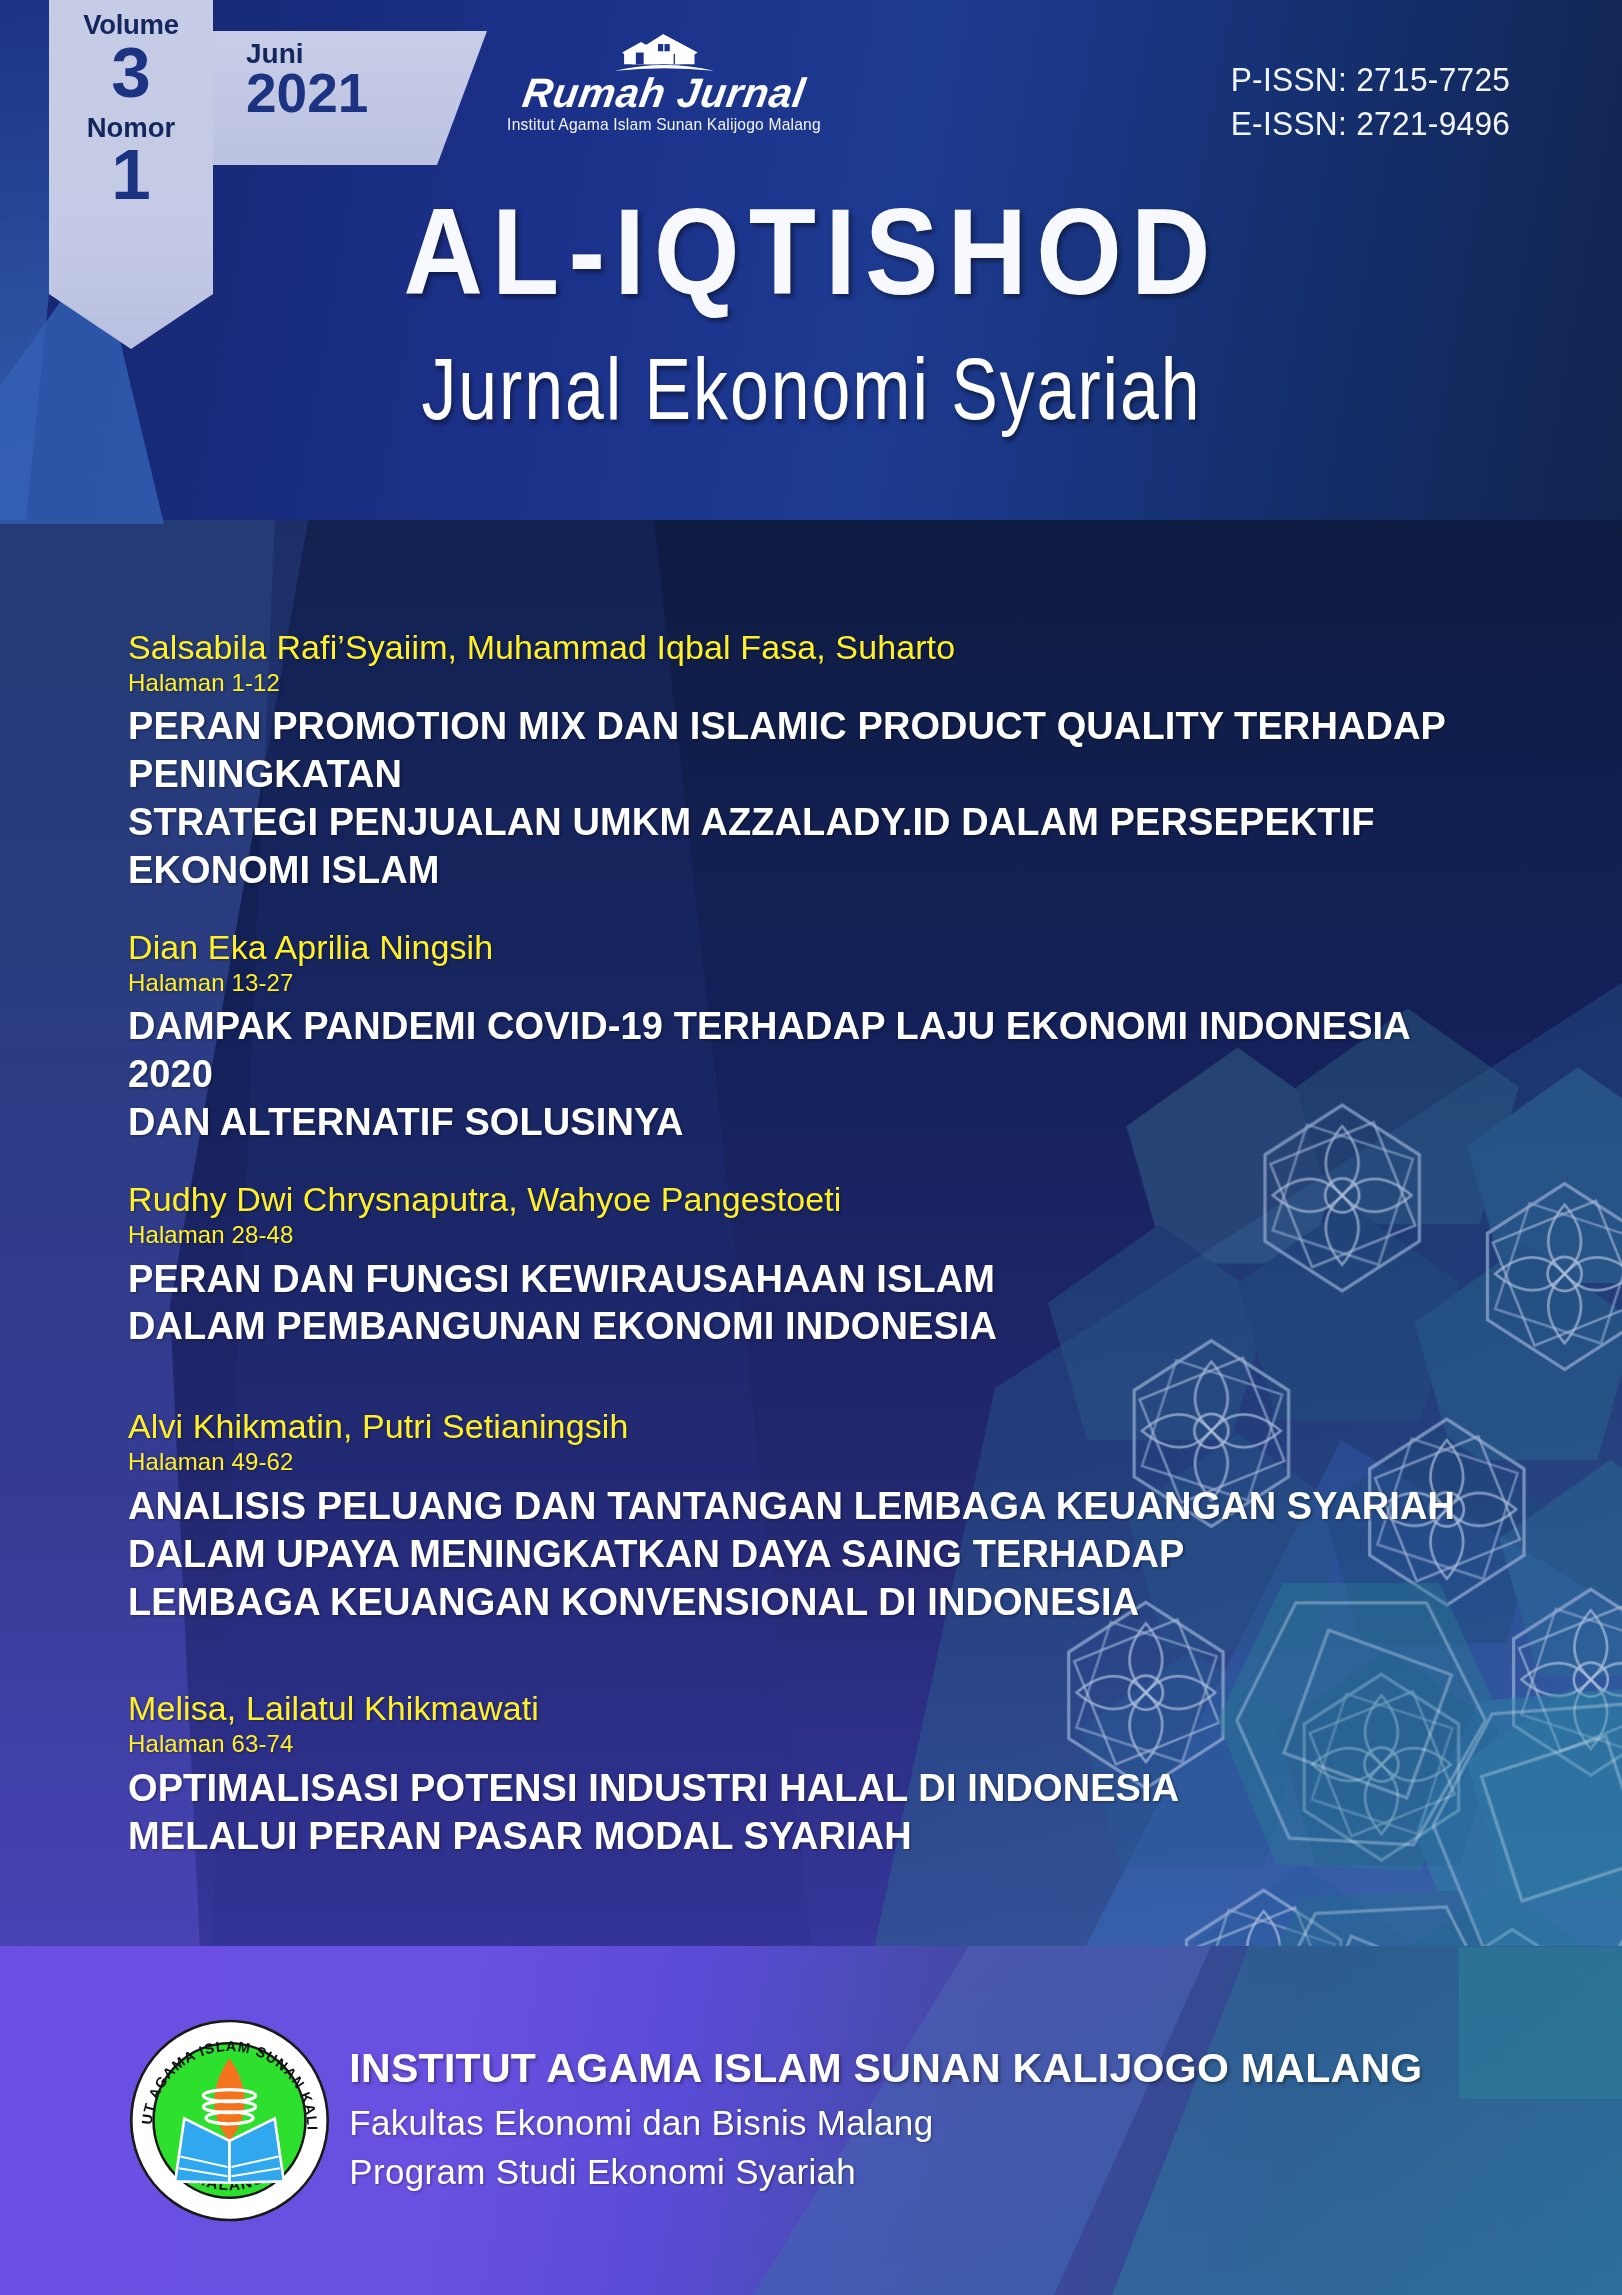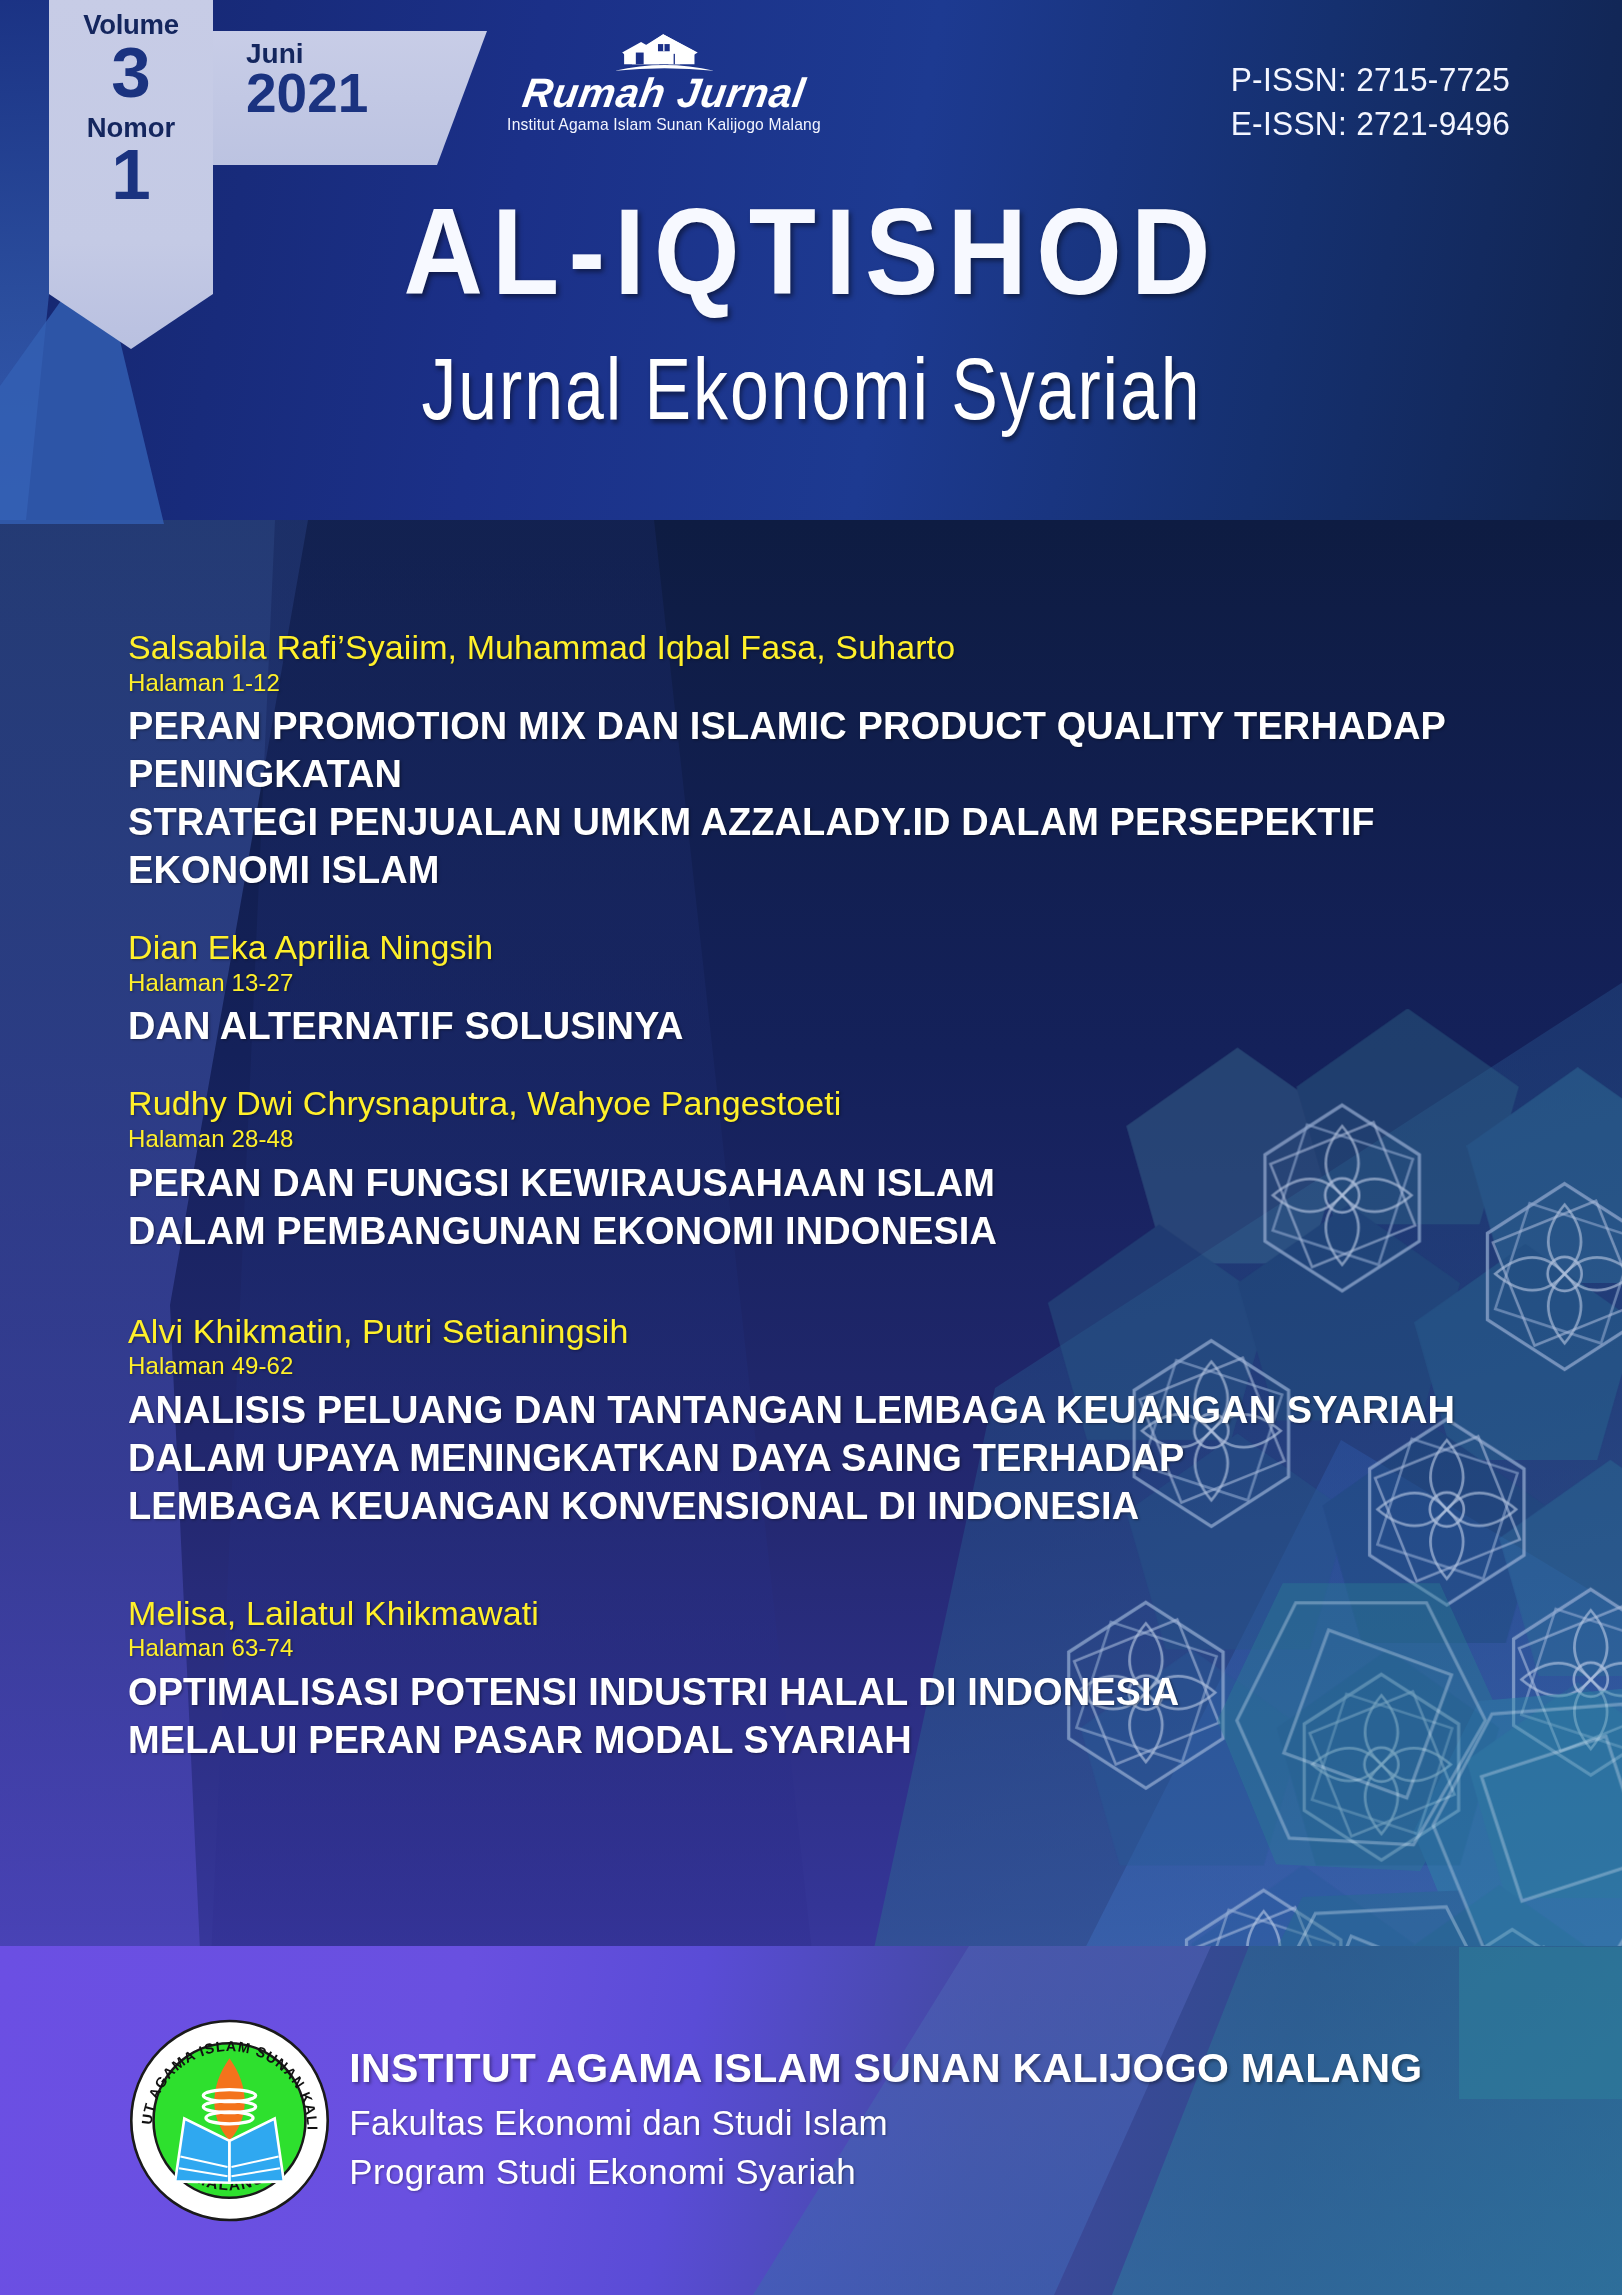--- a/index.html
+++ b/index.html
@@ -318,20 +318,21 @@
     <div class="article">
       <div class="a-authors">Salsabila Rafi’Syaiim, Muhammad Iqbal Fasa, Suharto</div>
       <div class="a-pages">Halaman  1-12</div>
       <div class="a-title">PERAN PROMOTION MIX DAN ISLAMIC PRODUCT QUALITY TERHADAP PENINGKATAN</div>
       <div class="a-title">STRATEGI PENJUALAN UMKM AZZALADY.ID DALAM PERSEPEKTIF EKONOMI ISLAM</div>
     </div>
 
     <div class="article">
       <div class="a-authors">Dian Eka Aprilia Ningsih</div>
       <div class="a-pages">Halaman 13-27</div>
+      <div class="a-title">DAMPAK PANDEMI COVID-19 TERHADAP LAJU EKONOMI INDONESIA 2020</div>
       <div class="a-title">DAN ALTERNATIF SOLUSINYA</div>
     </div>
 
     <div class="article gap-big">
       <div class="a-authors">Rudhy Dwi Chrysnaputra, Wahyoe Pangestoeti</div>
       <div class="a-pages">Halaman 28-48</div>
       <div class="a-title">PERAN DAN FUNGSI KEWIRAUSAHAAN ISLAM</div>
       <div class="a-title">DALAM PEMBANGUNAN EKONOMI INDONESIA</div>
     </div>
 
@@ -381,19 +382,19 @@
       <path d="M155 186 L155 250 L238 248 L224 152 L155 186Z" fill="#2fa8f0" stroke="#ffffff" stroke-width="4"></path>
       <g stroke="#ffffff" stroke-width="3" fill="none">
         <path d="M80 210 L152 226"></path>
           <path d="M78 228 L152 240"></path>
         <path d="M230 210 L158 226"></path>
           <path d="M232 228 L158 240"></path>
       </g>
     </svg>
     <div class="foot-text">
       <div class="foot-l1">INSTITUT AGAMA ISLAM SUNAN KALIJOGO MALANG</div>
-      <div class="foot-l2">Fakultas Ekonomi dan Studi Islam</div>
+      <div class="foot-l2">Fakultas Ekonomi dan Bisnis Malang</div>
       <div class="foot-l3">Program Studi Ekonomi Syariah</div>
     </div>
   </div>
 
 </div>
 
 
 </body></html>

